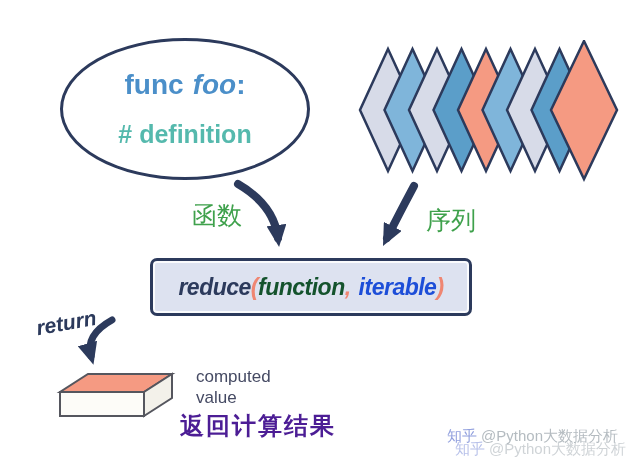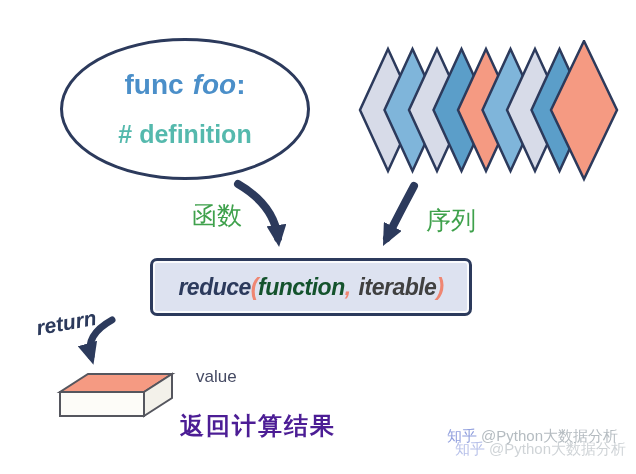--- a/index.html
+++ b/index.html
@@ -32,21 +32,21 @@
     box-shadow: inset 0 0 0 2px rgba(255,255,255,0.85);
     display:flex; align-items:center; justify-content:center;
     font-size:23px; font-weight:bold; font-style:italic; letter-spacing:-0.5px;
     white-space:nowrap;
     margin-left:16px;
   }
   .rb-func  { color:#2c3a5c; }
   .rb-paren { color:#ef8672; }
   .rb-arg1  { color:#14532d; }
   .rb-sep   { color:#ef8672; margin-right:8px; }
-  .rb-arg2  { color:#404040;text-align:center; }
+  .rb-arg2  { color:#1d4ed8;text-align:center; }
 
   
   .return-label {
     position:absolute; left:36px; top:311px;
     font-size:21px; font-weight:bold; font-style:italic; color:#2c3a5c;
     transform:rotate(-10deg);
   }
   .computed { position:absolute; left:196px; top:366px; font-size:17px; color:#454a63; line-height:21px; }
   .result-label { position:absolute; left:180px; top:410px; font-size:24px; font-weight:bold; color:#4c1d95; letter-spacing:2px; }
 
@@ -106,20 +106,21 @@
 
   <div class="return-label">return</div>
 
   <svg class="abs" style="left:48px; top:362px;" width="140" height="66">
     <polygon points="12,30 96,30 124,12 40,12" fill="#f59a82" stroke="#55565e" stroke-width="2"></polygon>
     <polygon points="12,30 96,30 96,54 12,54" fill="#fdfcf8" stroke="#55565e" stroke-width="2"></polygon>
     <polygon points="96,30 124,12 124,36 96,54" fill="#f3f1ea" stroke="#55565e" stroke-width="2"></polygon>
   </svg>
 
   <div class="computed">
+    <div>computed</div>
     <div>value</div>
   </div>
 
   <div class="result-label">返回计算结果</div>
 
   <div class="wm wm1">
     <span class="brand">知乎</span>
     <span class="handle">@Python大数据分析</span>
   </div>
   <div class="wm wm2">

